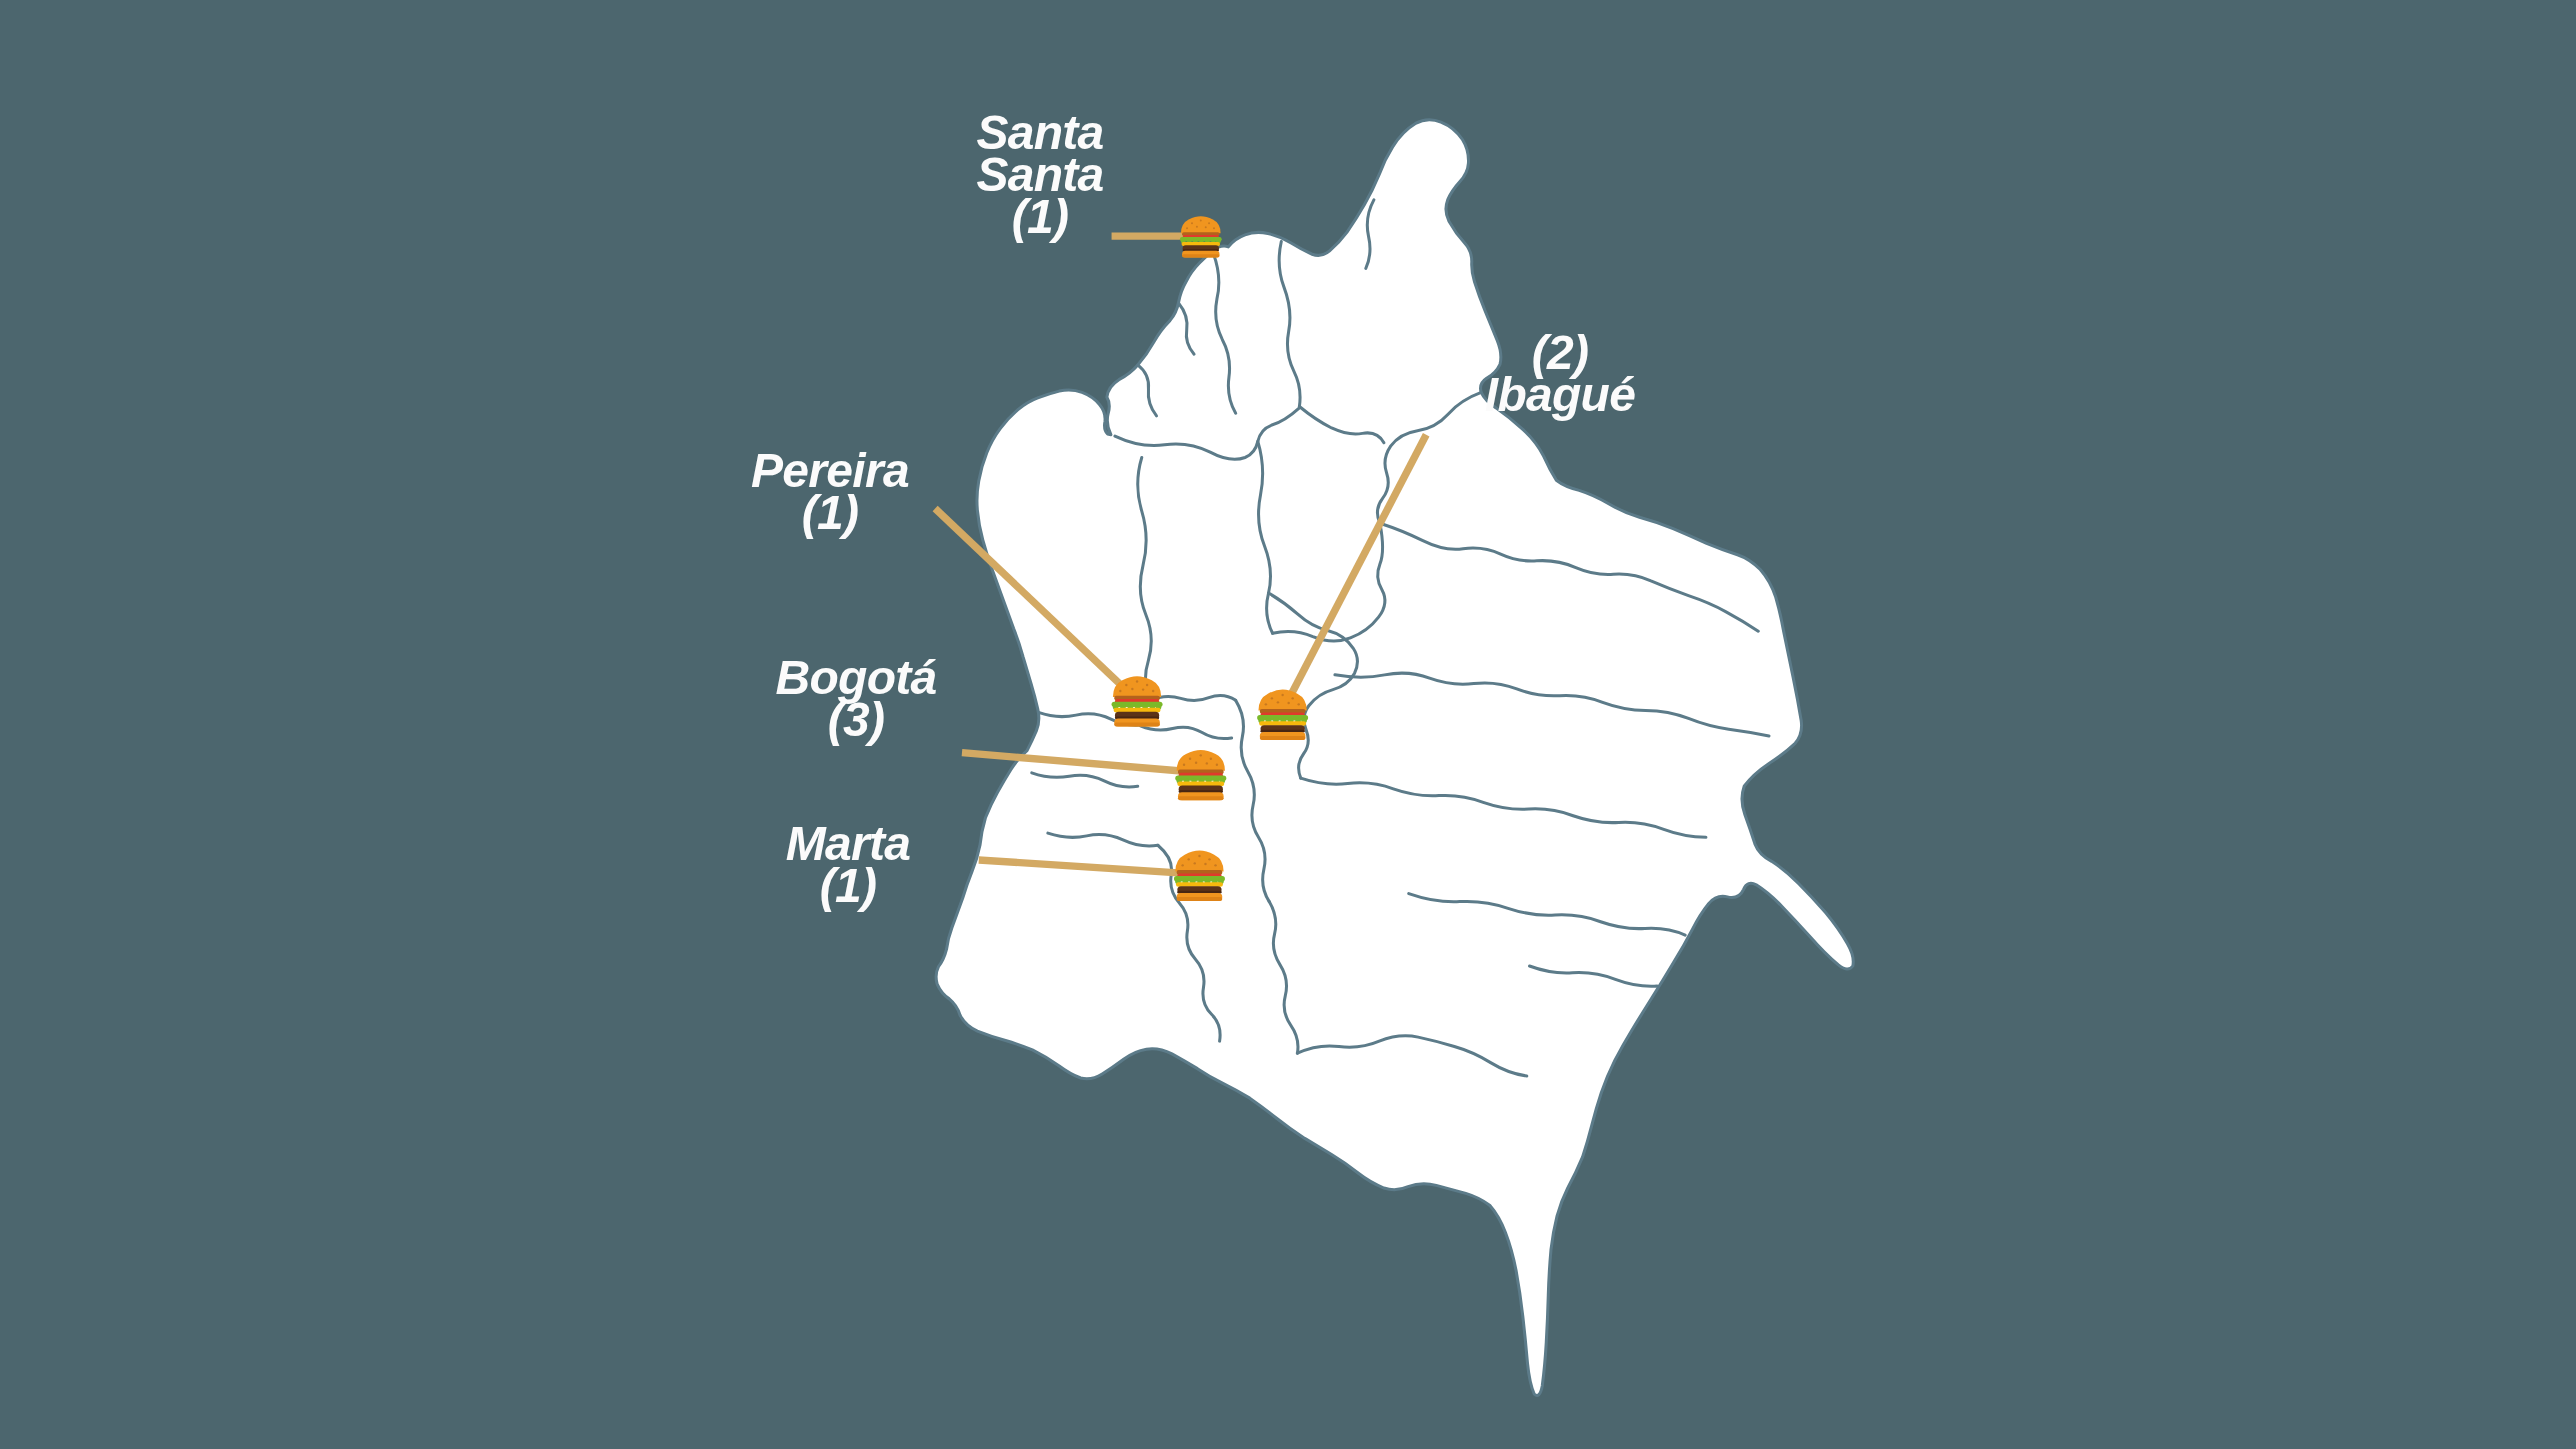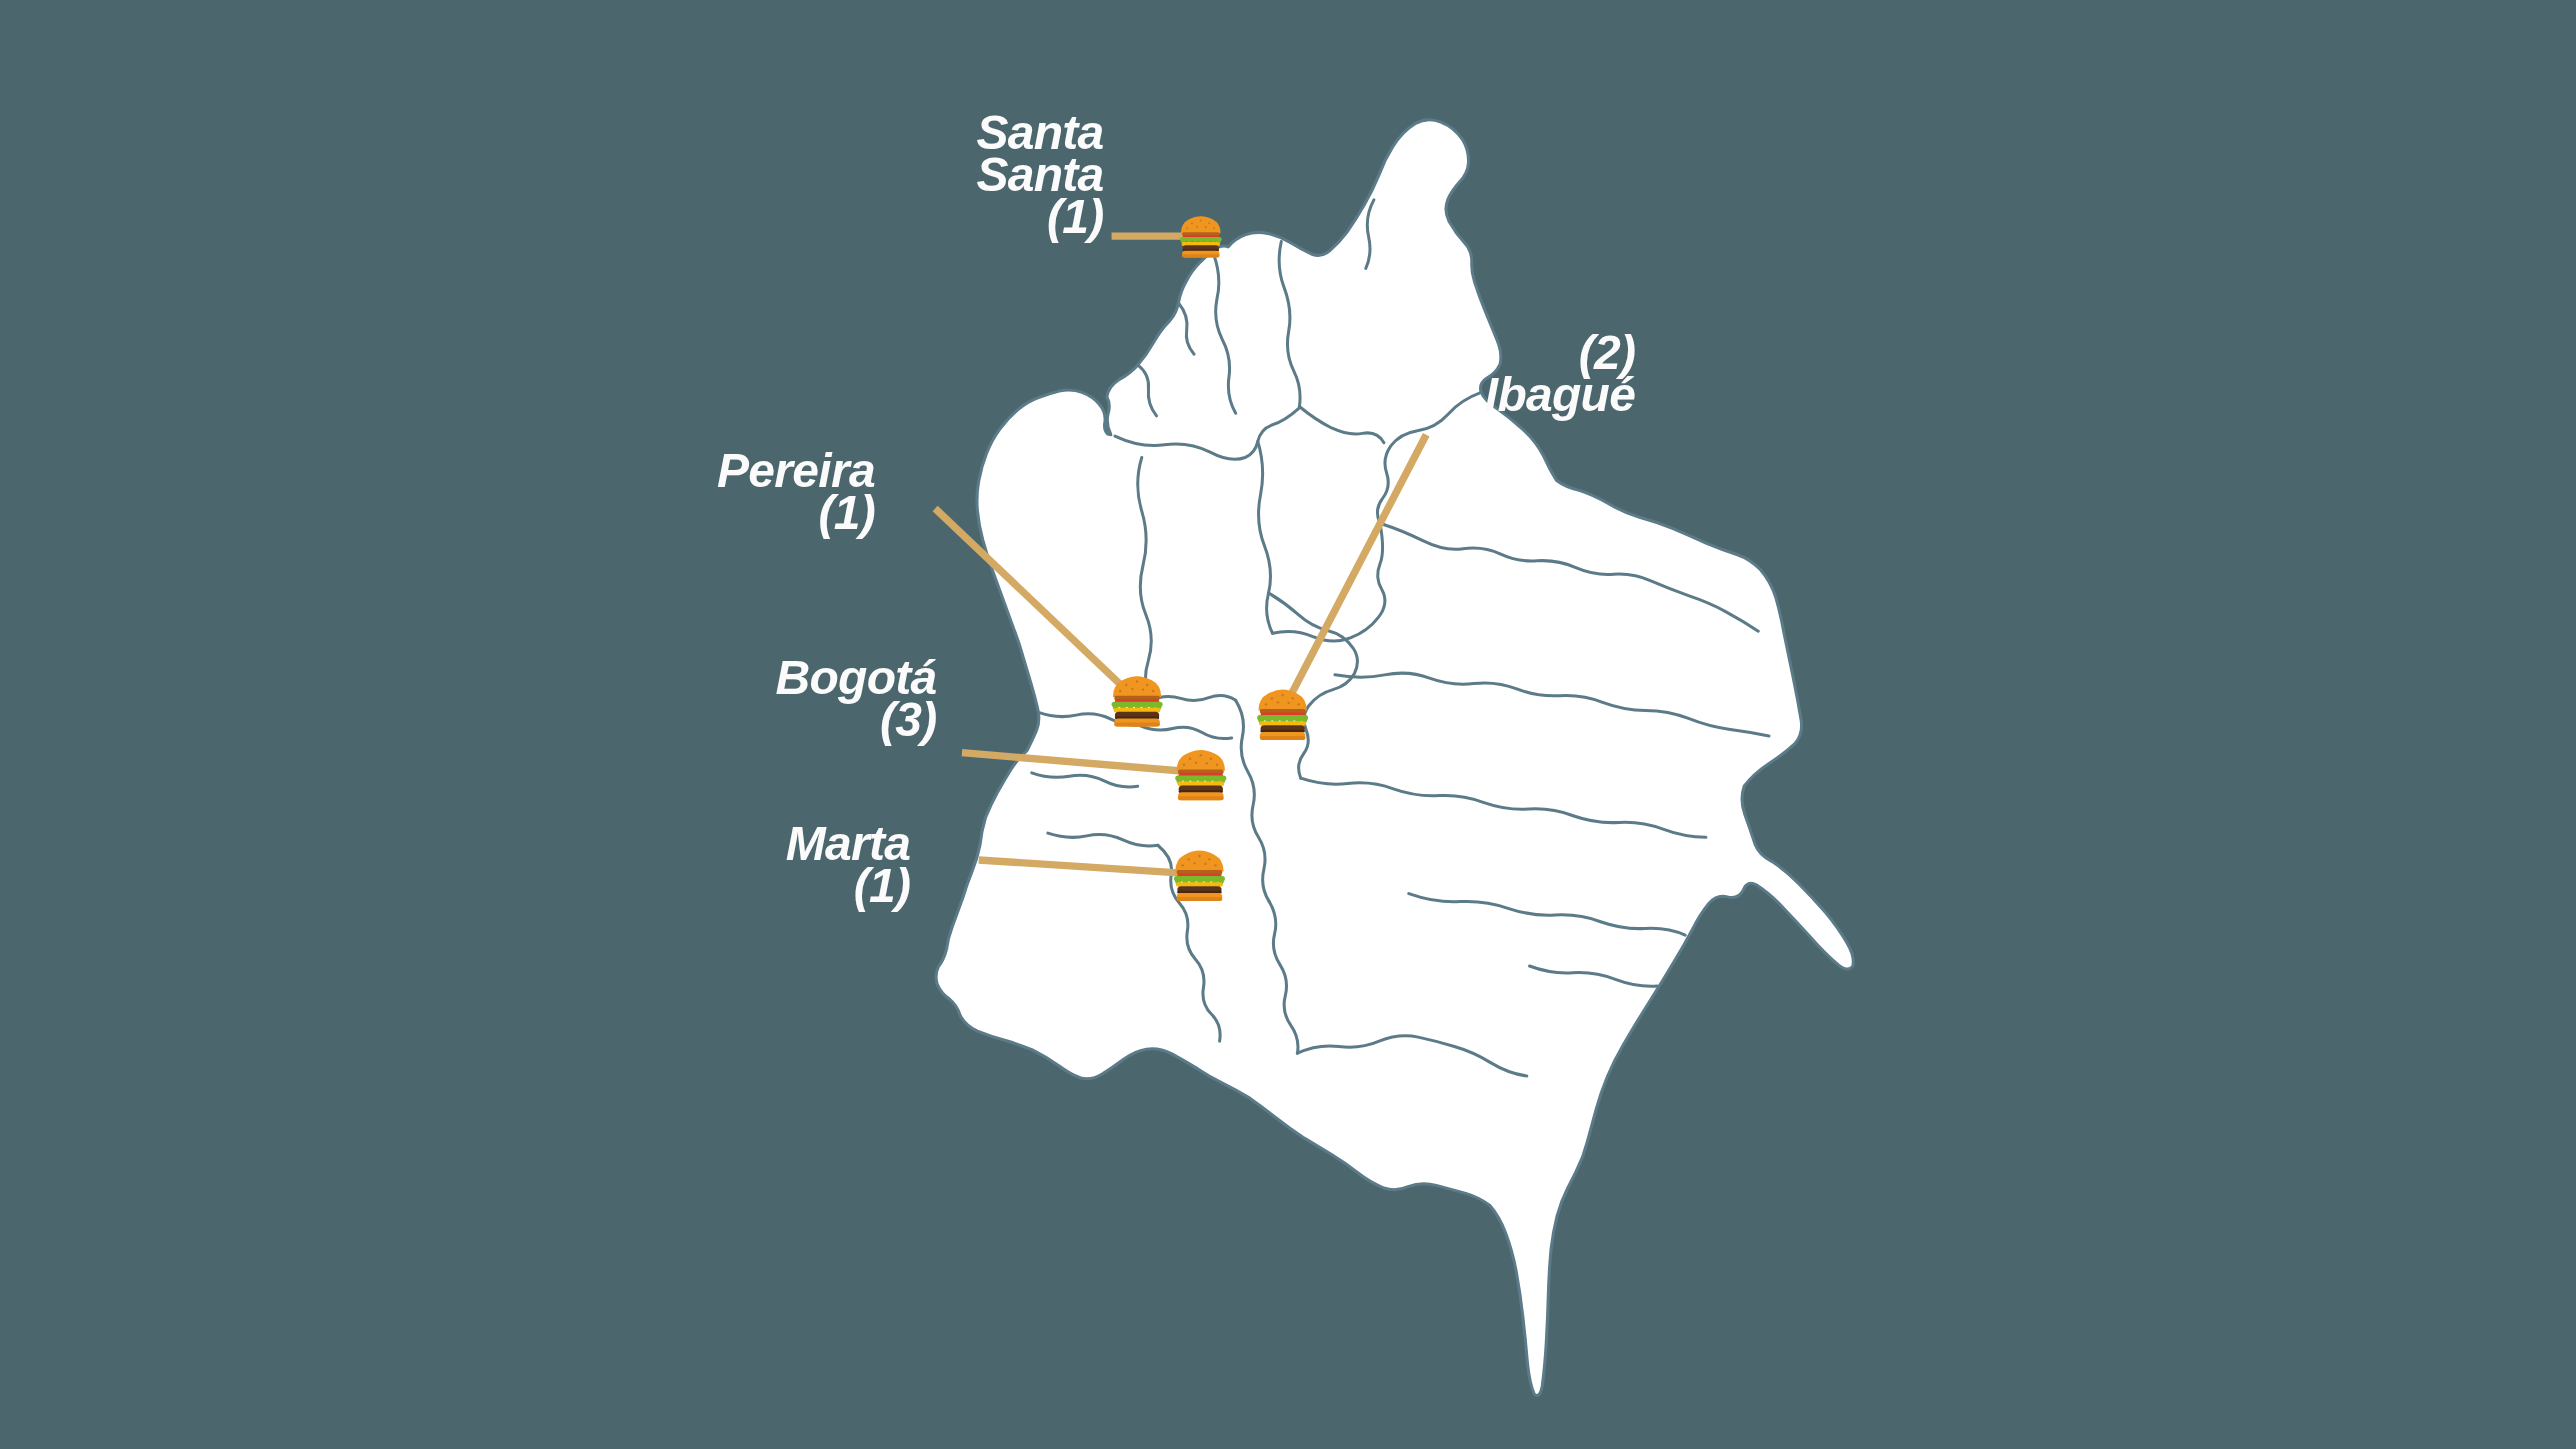--- a/index.html
+++ b/index.html
@@ -20,21 +20,21 @@
     position: absolute;
     left: 0;
     top: 0;
     width: 2576px;
     height: 1449px;
     display: block;
   }
   .map-label {
     position: absolute;
     transform: translateX(-50%);
-    text-align: right;
+    text-align: center;
     color: #FBFBFB;
     font-weight: 700;
     font-style: italic;
     font-size: 48px;
     line-height: 42px;
     letter-spacing: -0.7px;
     white-space: nowrap;
   }
   .map-label div { display: block; }
 </style>
@@ -163,21 +163,21 @@
     <div>Santa</div>
     <div>Santa</div>
     <div>(1)</div>
   </div>
 
   <div class="map-label" style="left:1560px; top:332px;">
     <div>(2)</div>
     <div>Ibagué</div>
   </div>
 
-  <div class="map-label" style="left:796px; top:450px;">
+  <div class="map-label" style="left:830px; top:450px;">
     <div>Pereira</div>
     <div>(1)</div>
   </div>
 
   <div class="map-label" style="left:856px; top:657px;">
     <div>Bogotá</div>
     <div>(3)</div>
   </div>
 
   <div class="map-label" style="left:848px; top:823px;">

